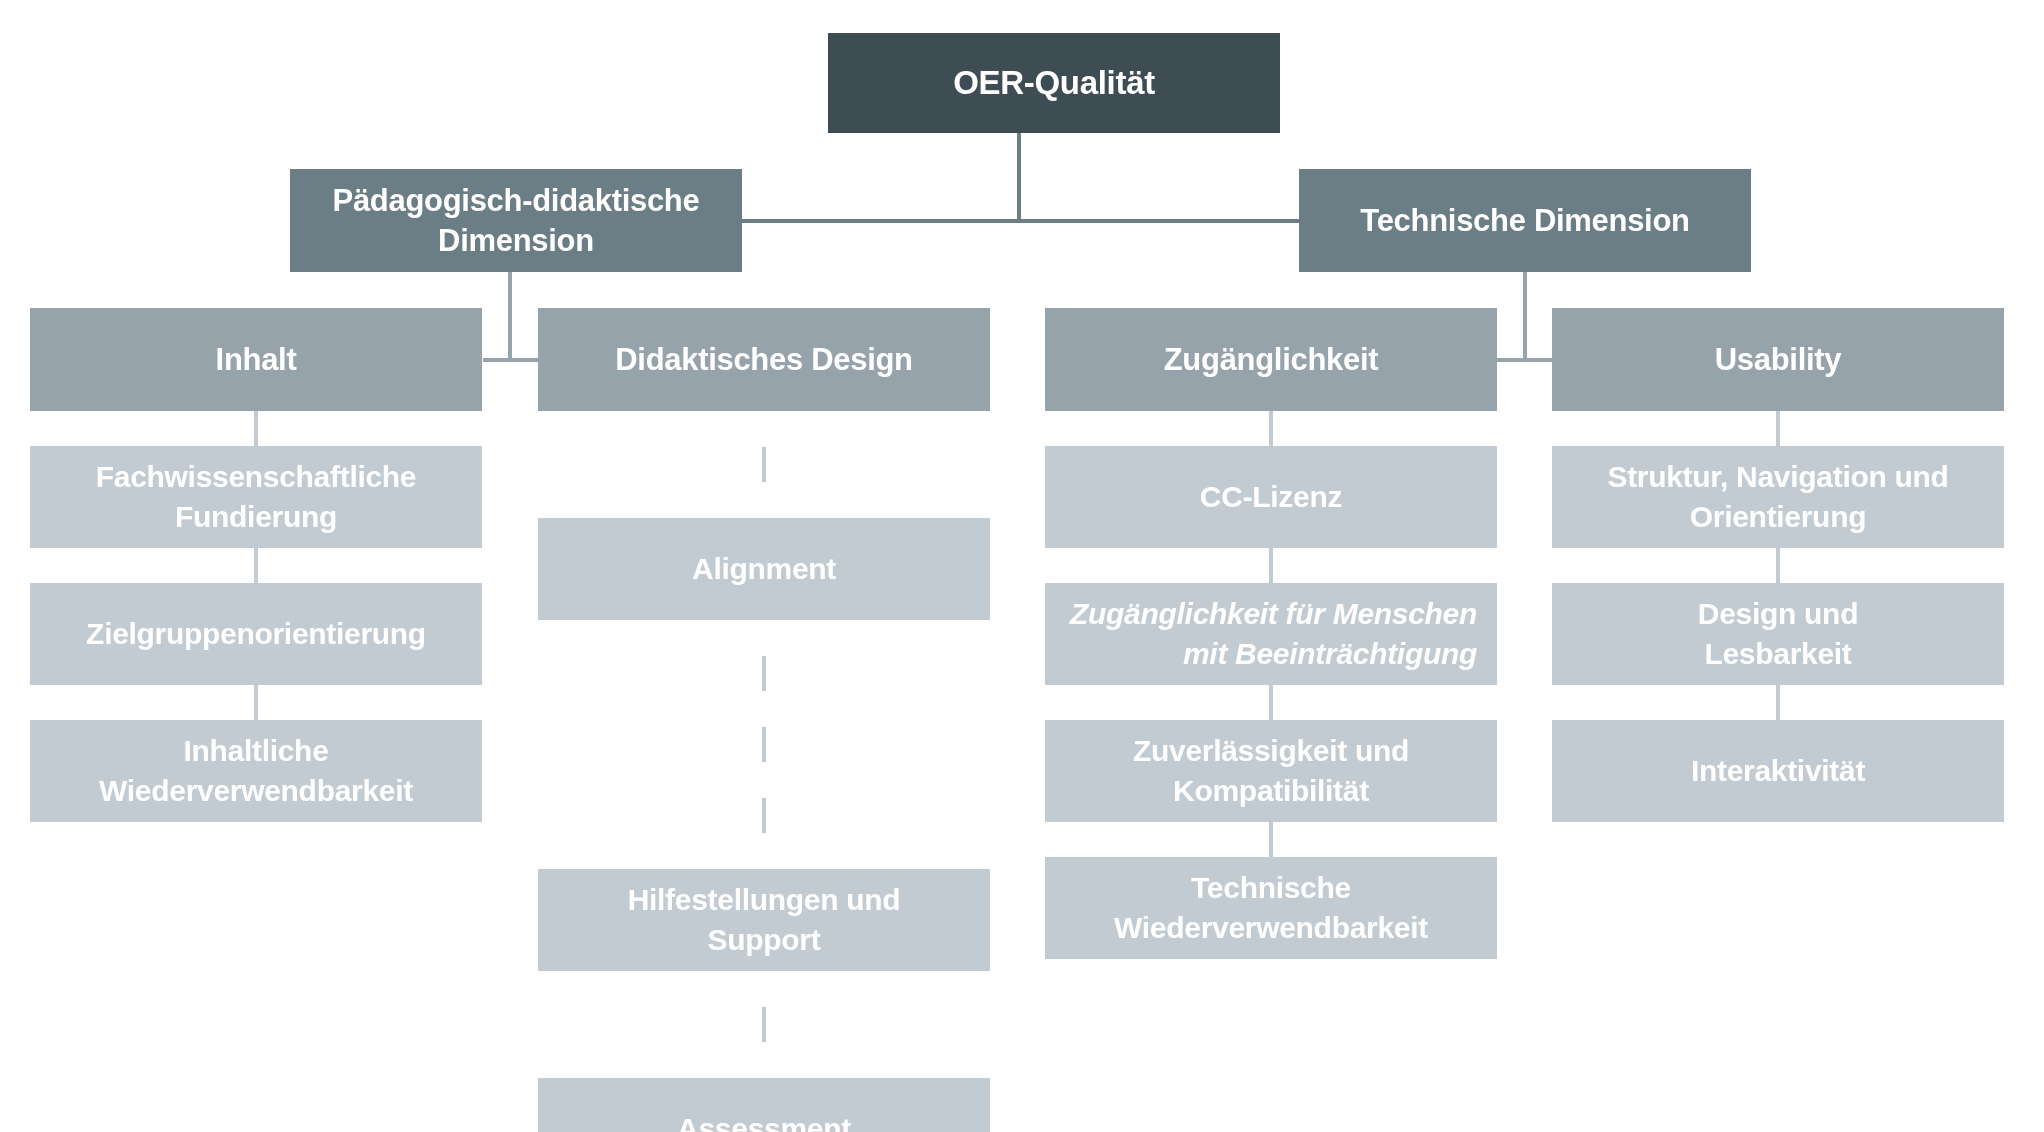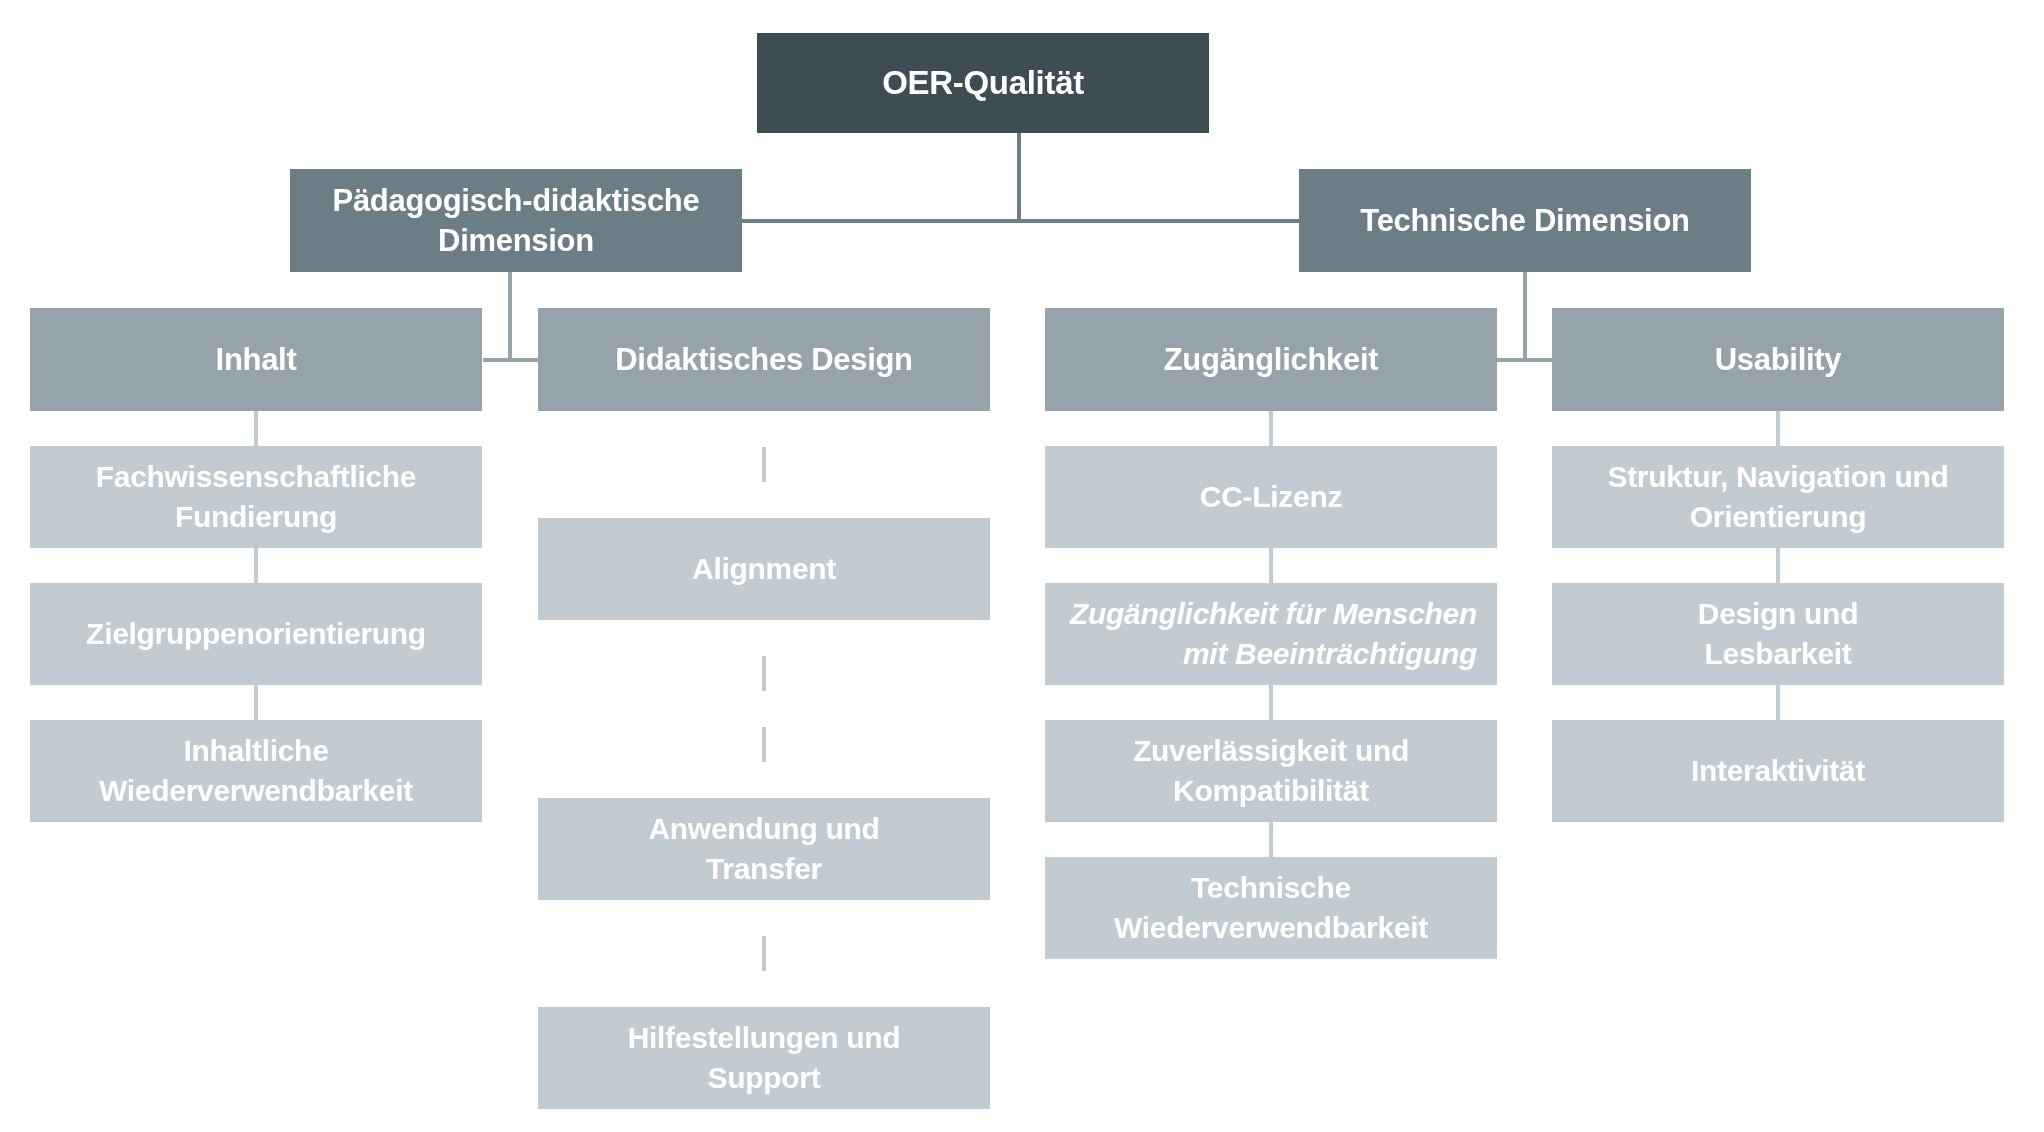--- a/index.html
+++ b/index.html
@@ -26,21 +26,21 @@
     display:flex;
     align-items:center;
     justify-content:center;
     color:var(--text);
     font-weight:bold;
     text-align:center;
     white-space:pre-line;
     letter-spacing:-0.3px;
   }
   .root-box{
-    left:757px; top:33px; width:452px; height:100px;
+    left:828px; top:33px; width:452px; height:100px;
     background:var(--root-bg);
     font-size:33px;
   }
   .dim-box{
     top:169px; width:452px; height:103px;
     background:var(--dim-bg);
     font-size:31px;
     line-height:40px;
   }
   .dim-left{left:290px;}
@@ -128,22 +128,20 @@
       <div class="vlink"></div>
       <div class="item-box">Inhaltliche
 Wiederverwendbarkeit</div>
     </div>
     <div class="column" style="left: 538px; gap: 36px;">
       <div class="category-box">Didaktisches Design</div>
       <div class="vlink"></div>
       <div class="item-box">Alignment</div>
       <div class="vlink"></div>
       <div class="vlink"></div>
-      <div class="item-box">Anwendung und
-Transfer</div>
       <div class="vlink"></div>
       <div class="item-box">Hilfestellungen und
 Support</div>
       <div class="vlink"></div>
       <div class="item-box">Assessment</div>
     </div>
     <div class="column" style="left: 1045px;">
       <div class="category-box">Zugänglichkeit</div>
       <div class="vlink"></div>
       <div class="item-box">CC-Lizenz</div>

